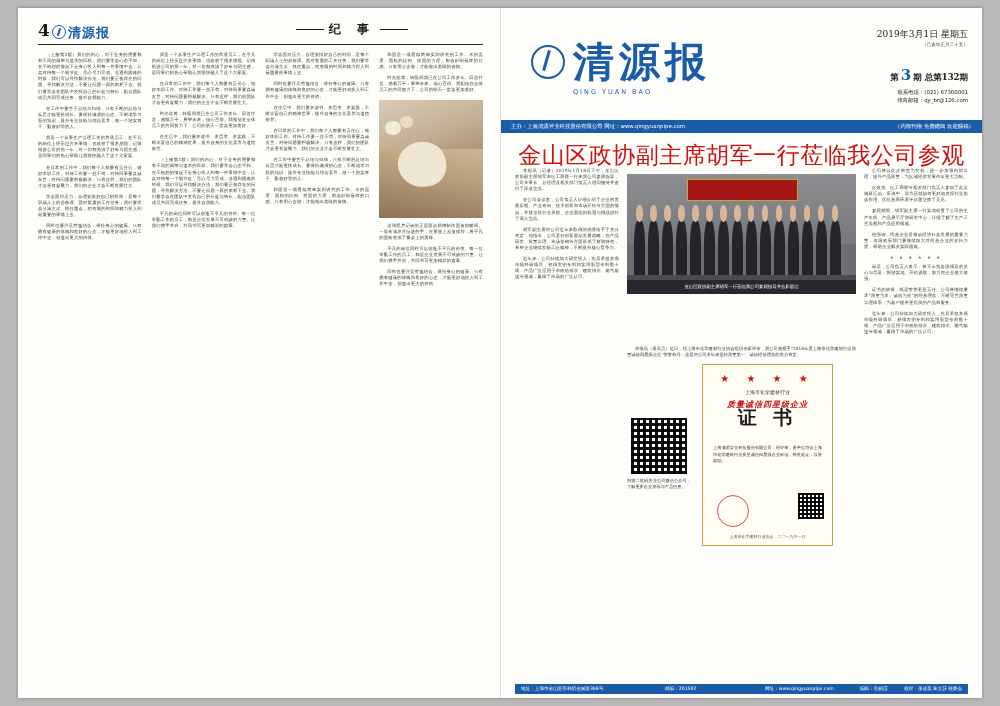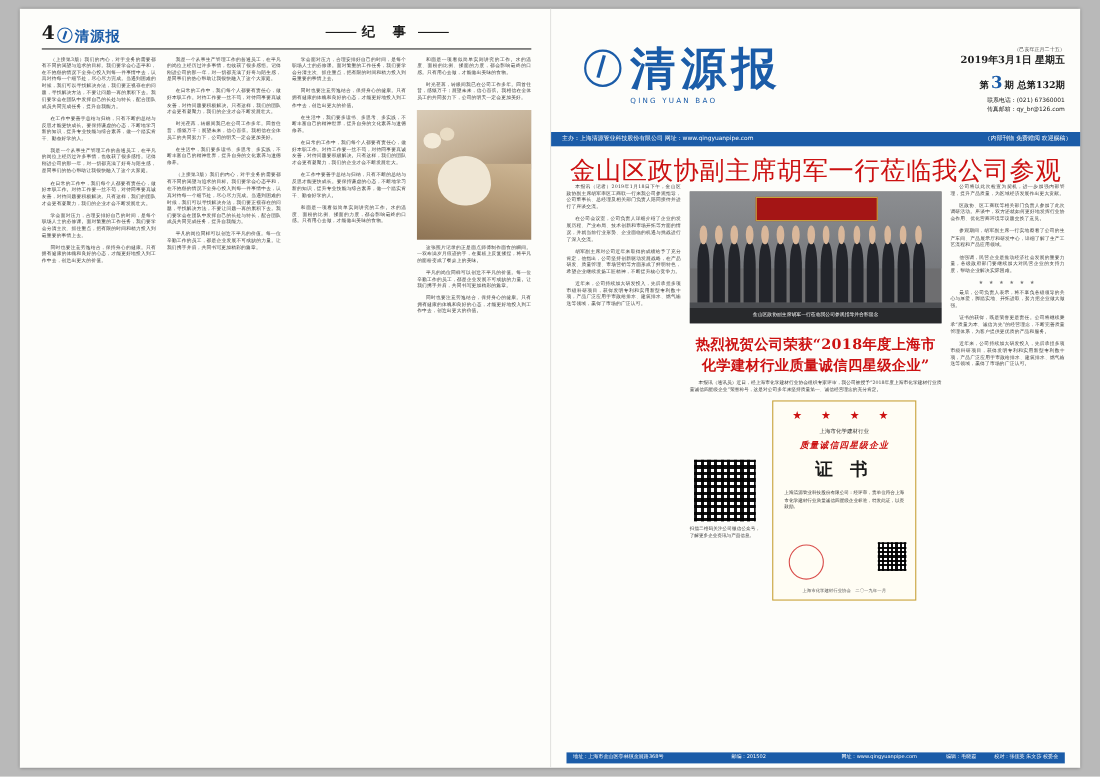--- a/index.html
+++ b/index.html
@@ -79,23 +79,22 @@
   .photo .ph-e{position:absolute;left:20%;top:14%;width:13%;height:10%;
     background:#e9dcc4;border-radius:50%;}
 
   
   .right-page{
     position:absolute;left:483px;top:0;width:481px;height:690px;
   }
   .masthead{position:absolute;left:0;top:0;width:481px;height:125px;}
   .date-line{
     position:absolute;right:14px;top:20px;text-align:right;
-    font-size:9px;color:#222;font-weight:bold;
-    font-family:"DejaVu Serif","Liberation Serif",serif;
-    margin-top:20px;
+    font-size:9px;color:#222;font-weight:normal;
+    font-family:"DejaVu Serif","Liberation Serif",serif;
   }
   .date-sub{
     position:absolute;right:14px;top:34px;text-align:right;
     font-size:4.6px;color:#444;
     font-family:"DejaVu Serif","Liberation Serif",serif;
   }
   .title-block{position:absolute;left:30px;top:32px;}
   .big-logo{
     display:inline-block;width:30px;height:30px;border-radius:50%;
     border:2.6px solid #1b5ca8;position:relative;vertical-align:middle;
@@ -197,22 +196,22 @@
     position:absolute;left:0;top:24px;width:100%;text-align:center;
     font-size:5px;color:#333;
   }
   .cert .c-line2{
     position:absolute;left:0;top:34px;width:100%;text-align:center;
     font-size:8px;color:#cc1111;font-weight:bold;letter-spacing:1px;
     font-family:"DejaVu Serif","Liberation Serif",serif;
     font-style:italic;
   }
   .cert .c-big{
-    position:absolute;left:0;top:52px;width:100%;text-align:center;
-    font-size:16px;color:#1a1a1a;font-weight:bold;letter-spacing:5px;
+    position:absolute;left:0;top:40px;width:100%;text-align:center;
+    font-size:19px;color:#1a1a1a;font-weight:bold;letter-spacing:5px;
     font-family:"DejaVu Serif","Liberation Serif",serif;
   }
   .cert .c-body{
     position:absolute;left:10px;top:80px;width:109px;
     font-size:4.2px;line-height:6.6px;color:#333;text-align:justify;
   }
   .cert .c-qr{
     position:absolute;right:8px;bottom:26px;width:26px;height:26px;
     background:
       repeating-linear-gradient(90deg,#111 0 2px,#fff 2px 4px),
@@ -363,21 +362,20 @@
           <div class="gp-p" style="left:58.5%"></div>
           <div class="gp-p" style="left:65%"></div>
           <div class="gp-p" style="left:71.5%"></div>
           <div class="gp-p" style="left:78%"></div>
           <div class="gp-p" style="left:84.5%"></div>
           <div class="gp-p" style="left:91%"></div>
         </div>
         <div class="gp-cap">金山区政协副主席胡军一行莅临我公司参观指导并合影留念</div>
       </div>
 
-      <div class="sub-headline">热烈祝贺公司荣获“2018年度上海市化学建材行业质量诚信四星级企业”</div>
       <div class="sub-note">本报讯（通讯员）近日，经上海市化学建材行业协会组织专家评审，我公司被授予“2018年度上海市化学建材行业质量诚信四星级企业”荣誉称号，这是对公司多年来坚持质量第一、诚信经营理念的充分肯定。</div>
 
       <div class="cert">
         <div class="stars">★ ★ ★ ★</div>
         <div class="c-line1">上海市化学建材行业</div>
         <div class="c-line2">质量诚信四星级企业</div>
         <div class="c-big">证 书</div>
         <div class="c-body">上海清源管业科技股份有限公司：经评审，贵单位符合上海市化学建材行业质量诚信四星级企业标准，特发此证，以资鼓励。</div>
         <div class="c-seal"></div>
         <div class="c-qr"></div>

